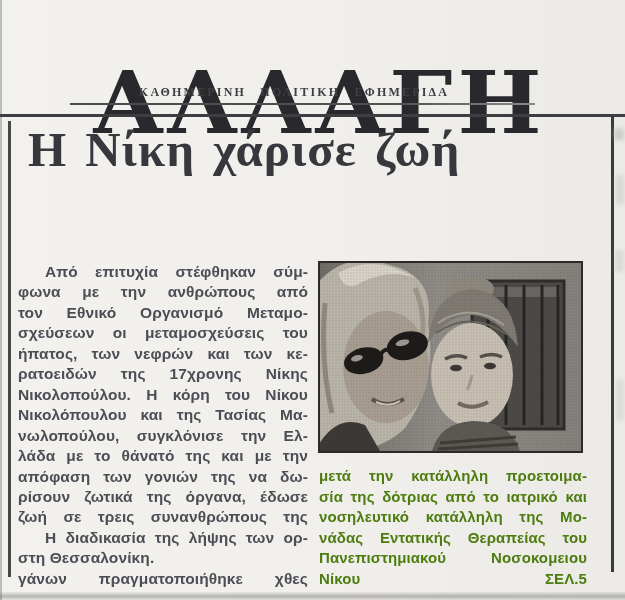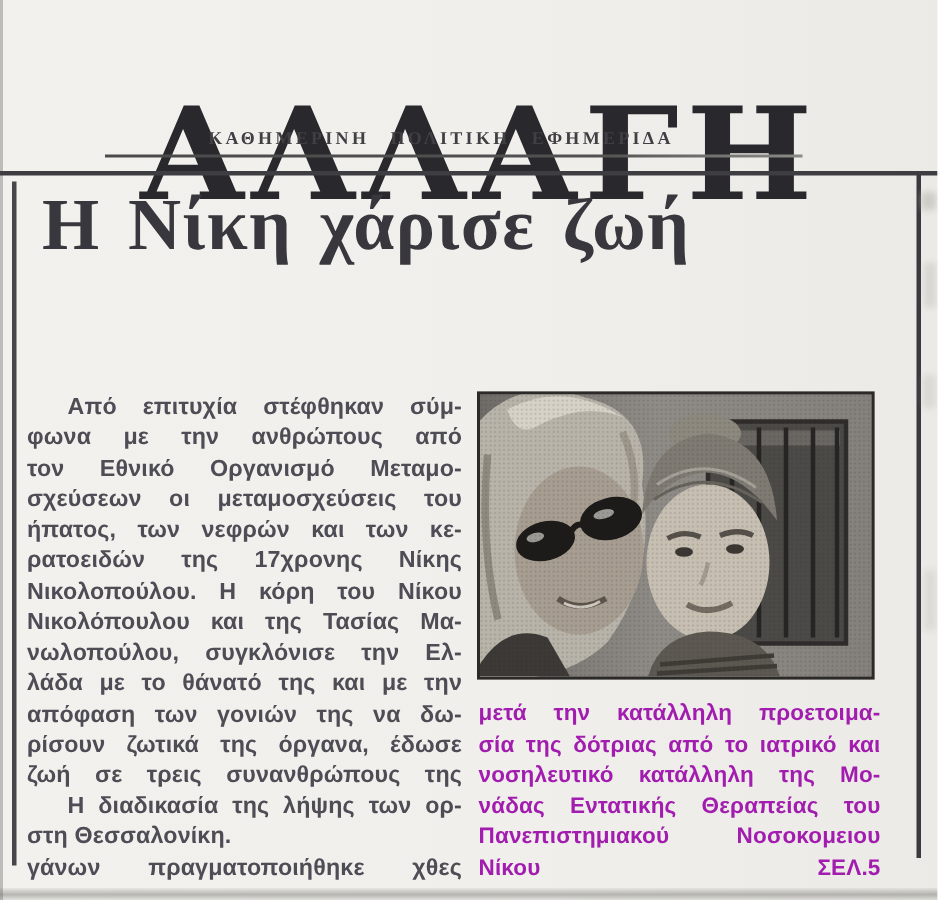--- a/index.html
+++ b/index.html
@@ -61,21 +61,21 @@
   .photo{
     position:absolute;top:261px;left:318px;width:261px;height:188px;
     border:2px solid #2c2a28;margin:0;background:#8e8b86;
   }
   .photo svg{display:block;width:100%;height:100%;}
 
   
   .caption-col{
     position:absolute;top:466px;left:319px;width:268px;
     font-weight:bold;font-size:15px;line-height:20.5px;
-    color:#a21caf;letter-spacing:.1px;
+    color:#4d7c0f;letter-spacing:.1px;
   }
   .cap-last{display:flex;justify-content:space-between;text-align:left;}
   .page-ref{font-weight:bold;}
 
   
   .bottom-band{
     position:absolute;top:592px;left:0;width:625px;height:8px;
     background:linear-gradient(180deg,rgba(120,120,114,.08),rgba(110,110,105,.45) 55%,rgba(140,140,135,.15));
   }
   .bleed{position:absolute;background:#b6b4af;filter:blur(2px);opacity:.55;border-radius:2px;}

